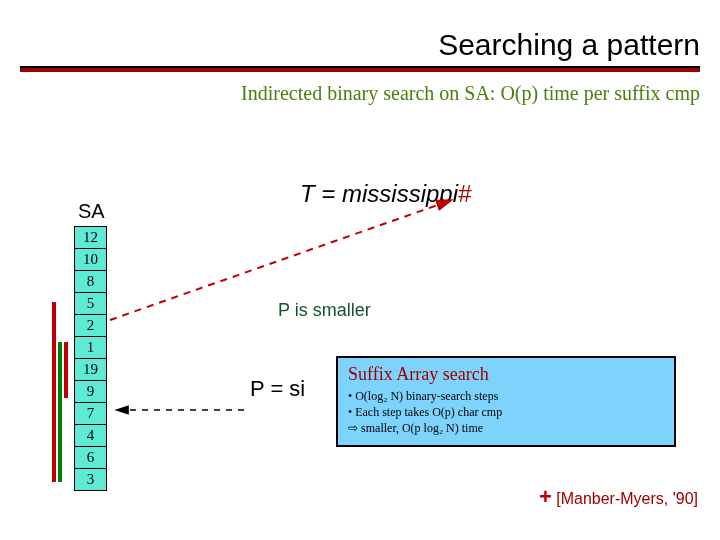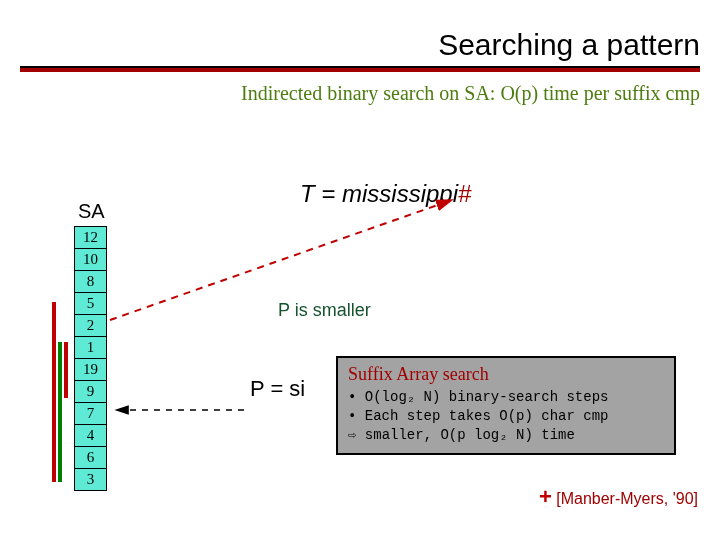--- a/index.html
+++ b/index.html
@@ -78,35 +78,35 @@
   .p-equals {
     position: absolute;
     left: 250px; top: 376px;
     font-size: 22px;
   }
   .suffix-box {
     position: absolute;
     left: 336px; top: 356px;
     width: 340px;
     border: 2px solid #000;
-    background: #a3a3a3;
+    background: #7dd3fc;
     padding: 6px 4px 8px 10px;
   }
   .suffix-box h3 {
     font-family: "Comic Sans MS", cursive;
     font-size: 18px;
     font-weight: normal;
     color: #a00000;
     margin-bottom: 3px;
   }
   .suffix-box ul { list-style: none; }
   .suffix-box li {
-    font-size: 14px;
+    font-size: 12px;
     line-height: 1.35;
-    font-family: Liberation Mono, monospace;
+    font-family: Liberation Serif, serif;
   }
   .suffix-box li::before { content: "• "; }
   .suffix-box .overall::before { content: "⇨ "; color: #000; }
   .citation {
     position: absolute;
     right: 22px; bottom: 30px;
     font-size: 16px;
     color: #a00000;
   }
   .citation .plus { color: #c00000; font-weight: bold; font-size: 22px; }

